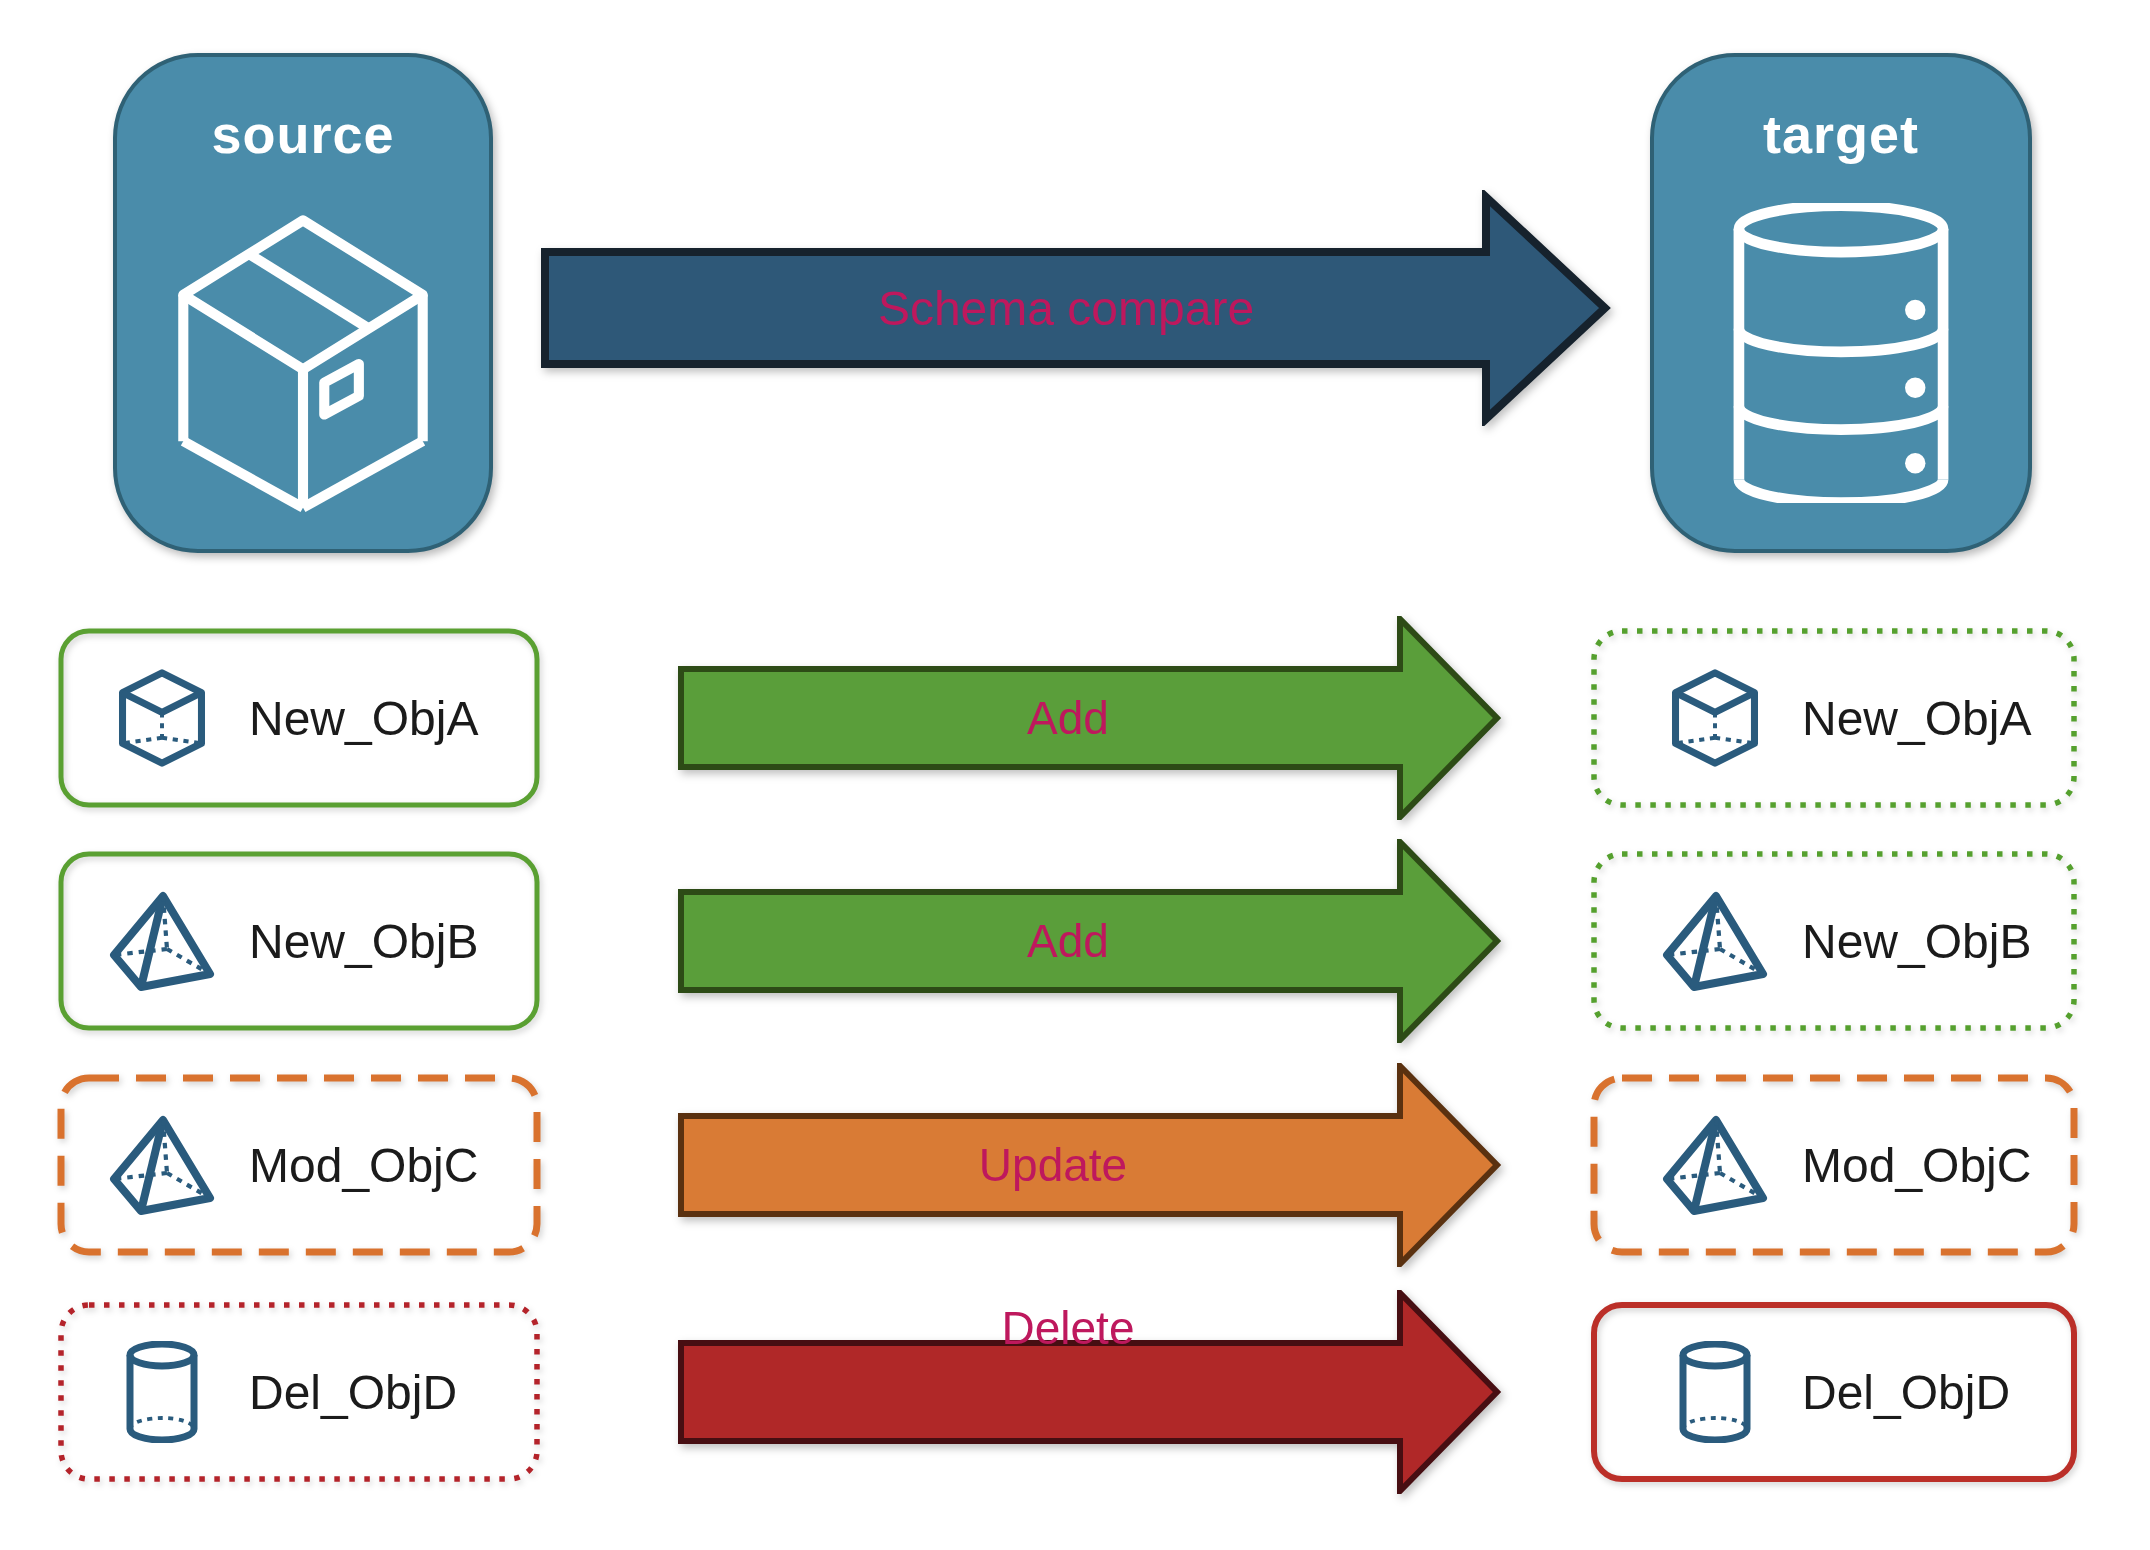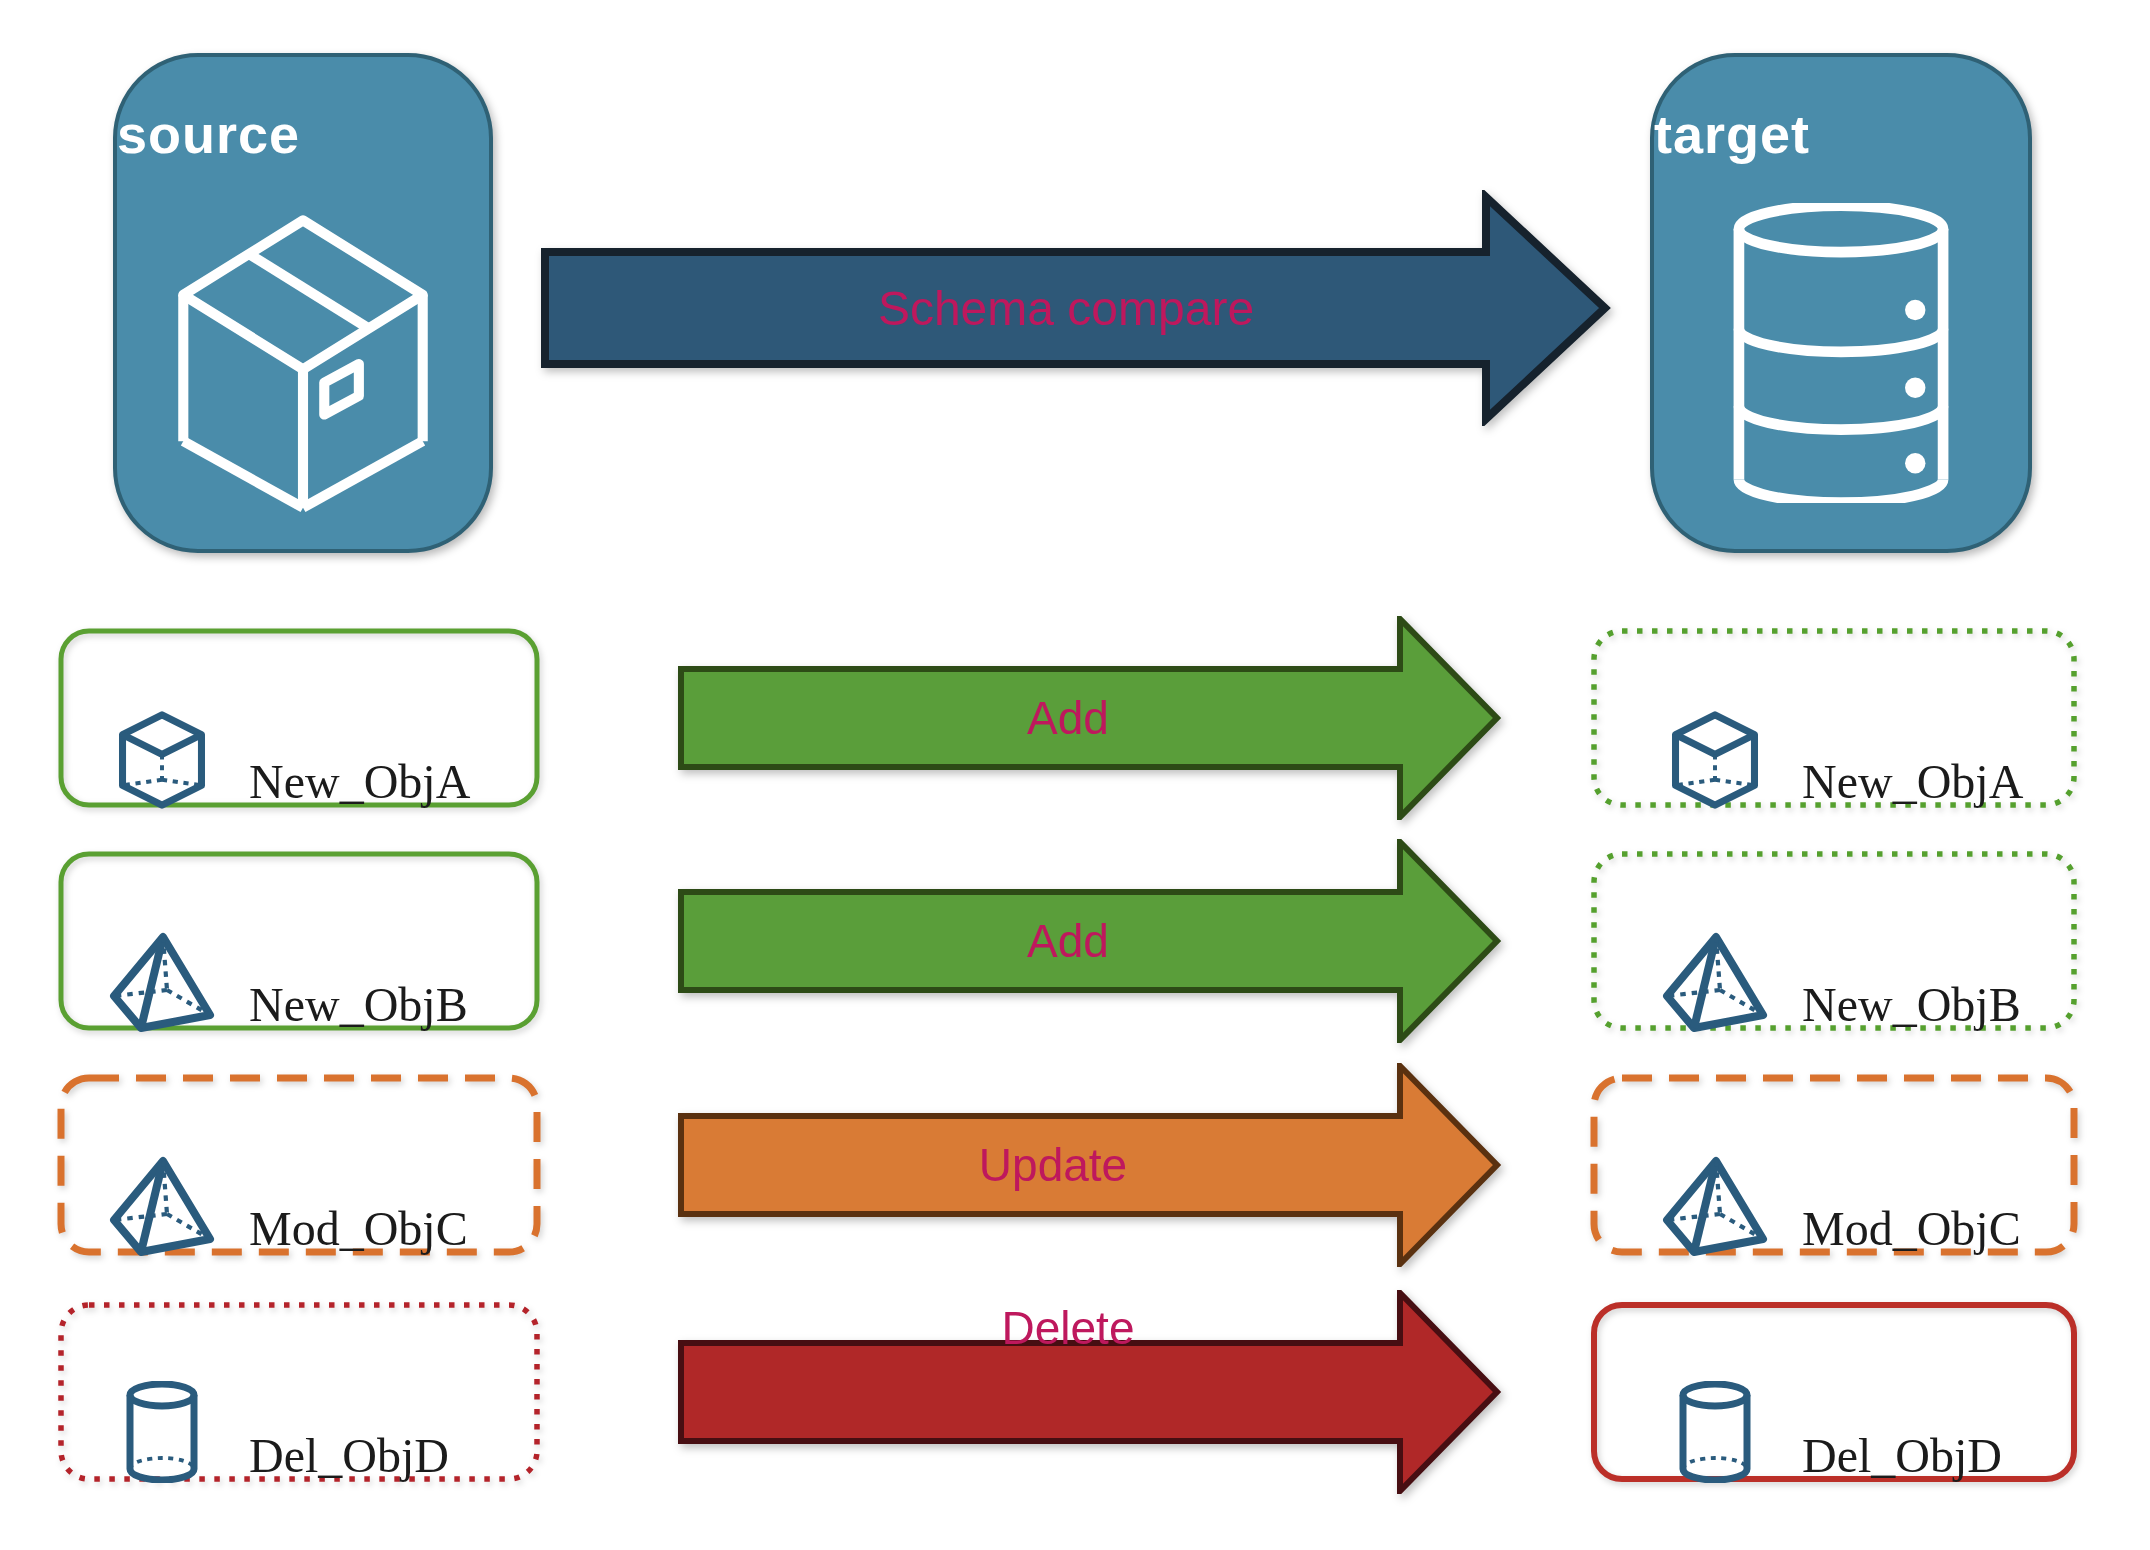--- a/index.html
+++ b/index.html
@@ -5,39 +5,39 @@
   html,body{margin:0;padding:0;background:#ffffff;}
   .canvas{position:relative;width:2150px;height:1550px;background:#ffffff;
           font-family:"Liberation Sans",sans-serif;overflow:hidden;}
 
   
   .node{position:absolute;top:53px;width:380px;height:500px;background:#4a8caa;
         border:4px solid #2f6175;border-radius:85px;box-sizing:border-box;
         box-shadow:3px 4px 8px rgba(0,0,0,.28);}
   #source-node{left:113px;}
   #target-node{left:1650px;width:382px;}
-  .node-title{margin-top:46px;text-align:left;color:#ffffff;font-size:54px;
+  .node-title{margin-top:46px;text-align:center;color:#ffffff;font-size:54px;
               font-weight:700;letter-spacing:1px;}
   .node-icon{position:absolute;left:50%;transform:translateX(-50%);}
   #source-icon{top:150px;}
   #target-icon{top:146px;}
 
   
   .flow-arrow{position:absolute;filter:drop-shadow(3px 4px 4px rgba(0,0,0,.25));}
   .ar-navy   polygon{fill:#2e5878;stroke:#16222d;stroke-width:8;}
   .ar-green  polygon{fill:#5a9e3a;stroke:#2d4b16;stroke-width:6;}
   .ar-orange polygon{fill:#d97b35;stroke:#5a3110;stroke-width:6;}
   .ar-red    polygon{fill:#b02828;stroke:#470e12;stroke-width:6;}
   .arrow-label{position:absolute;display:flex;align-items:center;justify-content:center;
                color:#be185d;font-size:46px;}
   #compare-label{font-size:48px;}
 
   
-  .obj-box{position:absolute;height:182px;display:flex;align-items:flex-end;
-           box-sizing:border-box;background:#ffffff;font-family:Liberation Serif, serif;}
+  .obj-box{position:absolute;height:182px;display:flex;align-items:center;
+           box-sizing:border-box;background:#ffffff;}
   .obj-box.left {left:57px;width:484px;padding-left:52px;}
   .obj-box.right{left:1590px;width:488px;padding-left:72px;}
   .border-svg{position:absolute;left:0;top:0;filter:drop-shadow(2px 3px 3px rgba(0,0,0,.18));}
   .border-svg rect{fill:none;}
   .st-solid-green  rect{stroke:#5aa032;stroke-width:5;}
   .st-dotted-green rect{stroke:#55a02e;stroke-width:5.5;stroke-dasharray:5.5 9.5;}
   .st-dashed-orange rect{stroke:#d9722e;stroke-width:7;stroke-dasharray:30 17;}
   .st-dotted-red   rect{stroke:#b4232a;stroke-width:5.5;stroke-dasharray:5.5 9.5;}
   .st-solid-red    rect{stroke:#bb2f28;stroke-width:6;}
   .icon-slot{width:106px;display:flex;justify-content:center;align-items:center;z-index:1;}

